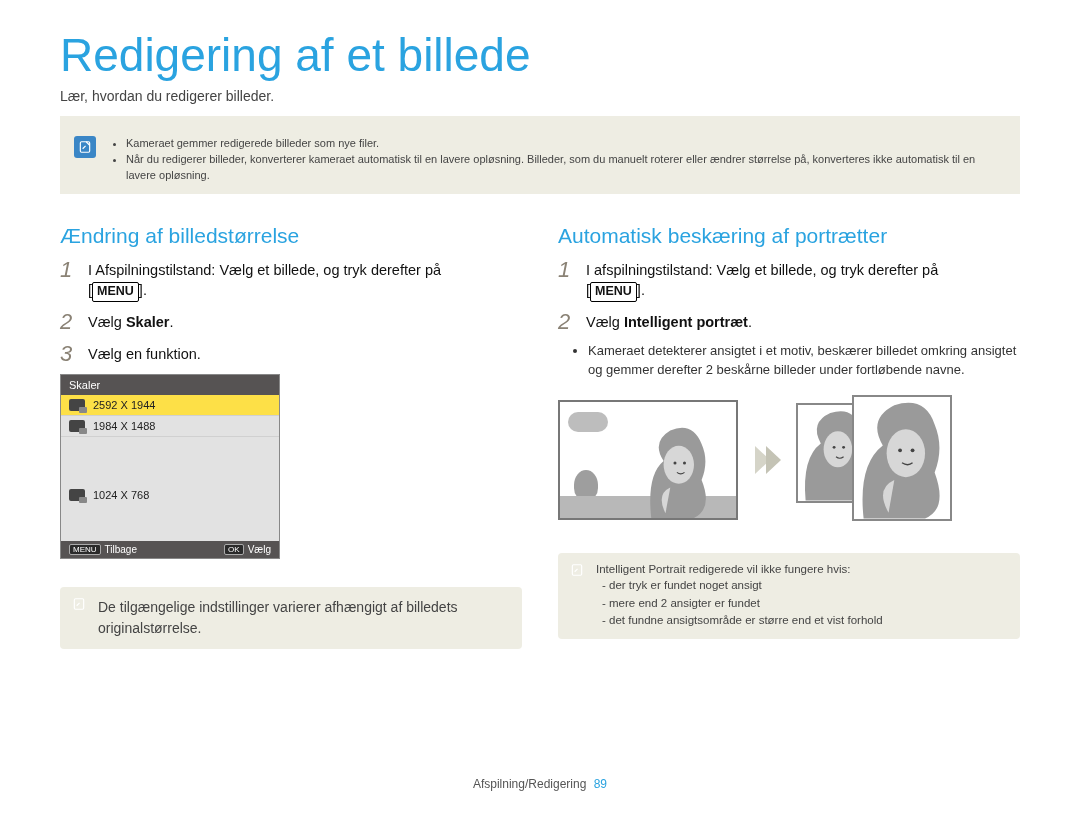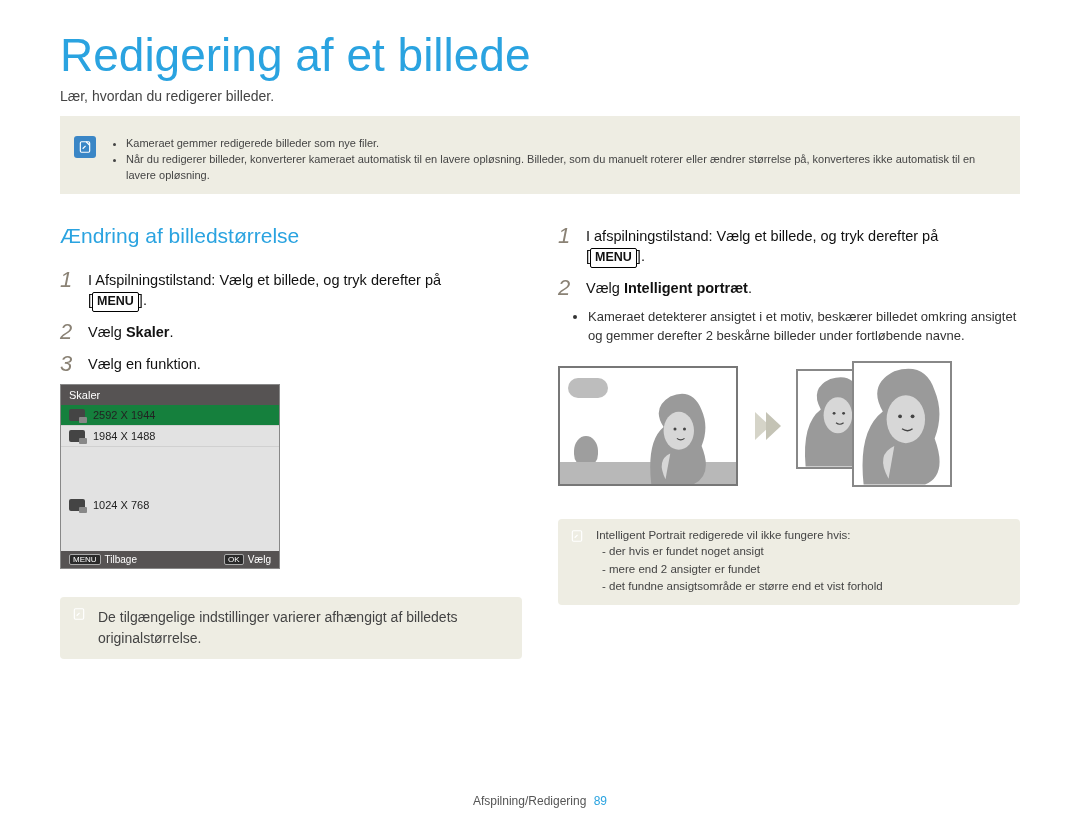--- a/index.html
+++ b/index.html
@@ -48,21 +48,21 @@
   .columns {
     display: flex;
     gap: 36px;
     margin-top: 30px;
   }
   .col { flex: 1 1 50%; }
   .section-head {
     font-size: 21px;
     color: #2aa3e0;
     font-weight: 400;
-    margin-bottom: 20px;
+    margin-bottom: 10px;
   }
   .section-sub {
     font-size: 13.5px;
     color: #444;
     margin-bottom: 14px;
   }
   .step {
     display: flex;
     gap: 10px;
     margin-bottom: 8px;
@@ -120,21 +120,21 @@
     background: #e2e2e2;
     color: #222;
   }
   .skaler-row {
     display: flex;
     align-items: center;
     gap: 8px;
     padding: 4px 8px;
     border-bottom: 1px solid #d0d0d0;
   }
-  .skaler-row.sel { background: #15803d; }
+  .skaler-row.sel { background: #fde047; }
   .skaler-row.last { border-bottom: none; margin-top: 48px; }
   .size-icon {
     width: 16px; height: 12px;
     background: #444;
     border-radius: 2px;
     display:inline-block;
     position:relative;
   }
   .size-icon::after{
     content:"";
@@ -232,21 +232,21 @@
     border: 2px solid #888;
     background: #fff;
     overflow:hidden;
   }
   .crop.a { left:0; top:8px; width:80px; height:100px; }
   .crop.b { left:56px; top:0; width:100px; height:126px; }
   .crop svg { width:100%; height:100%; }
 
   .footer {
     position:absolute;
-    bottom: 7px;
+    bottom: 24px;
     left:0; right:0;
     text-align:center;
     font-size: 12px;
     color:#555;
   }
   .footer .pnum { color:#2aa3e0; margin-left:4px; }
 </style>
 </head>
 <body>
 
@@ -325,20 +325,21 @@
           <svg viewBox="0 0 24 24" width="14" height="14" fill="none" stroke="#fff" stroke-width="2">
             <rect x="4" y="3" width="16" height="18" rx="2"></rect>
             <path d="M8 15 L13 10"></path>
           </svg>
         </div>
         <div class="text">De tilgængelige indstillinger varierer afhængigt af billedets originalstørrelse.</div>
       </div>
     </div>
 
     <div class="col">
+      <div class="section-head">Automatisk beskæring af portrætter</div>
 
       <div class="step">
         <div class="num">1</div>
         <div class="body">
           <span>I afspilningstilstand: Vælg et billede, og tryk derefter på </span>
           <br>[<span class="menu-label">MENU</span>]<span>.</span>
         </div>
       </div>
       <div class="step">
         <div class="num">2</div>
@@ -399,21 +400,21 @@
       <div class="smallbox">
         <div class="icon-wrap">
           <svg viewBox="0 0 24 24" width="14" height="14" fill="none" stroke="#fff" stroke-width="2">
             <rect x="4" y="3" width="16" height="18" rx="2"></rect>
             <path d="M8 15 L13 10"></path>
           </svg>
         </div>
         <div>
           <div class="small-title">Intelligent Portrait redigerede vil ikke fungere hvis:</div>
           <ul>
-            <li>der hvis er fundet noget ansigt</li>
+            <li>der tryk er fundet noget ansigt</li>
             <li>mere end 2 ansigter er fundet</li>
             <li>det fundne ansigtsområde er større end et vist forhold</li>
           </ul>
         </div>
       </div>
     </div>
   </div>
 </div>
 
 <div class="footer">

